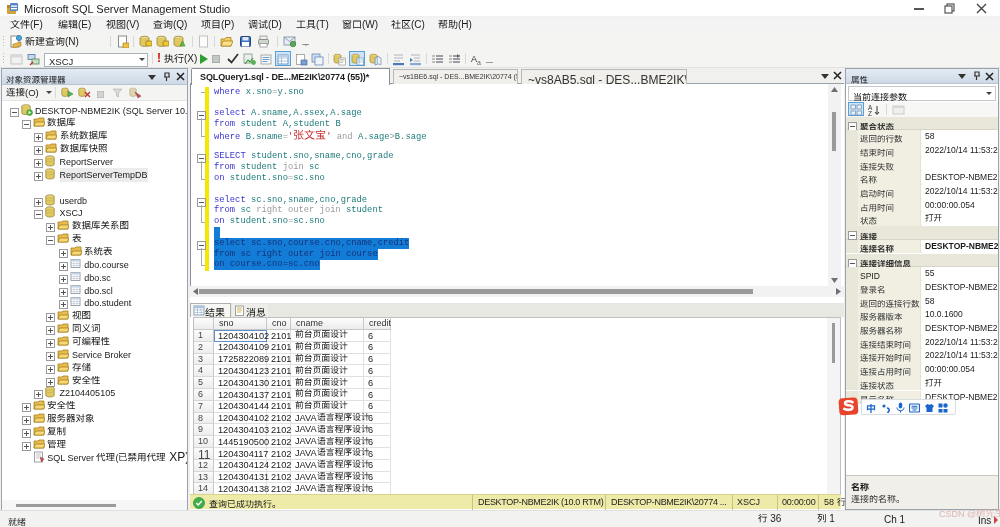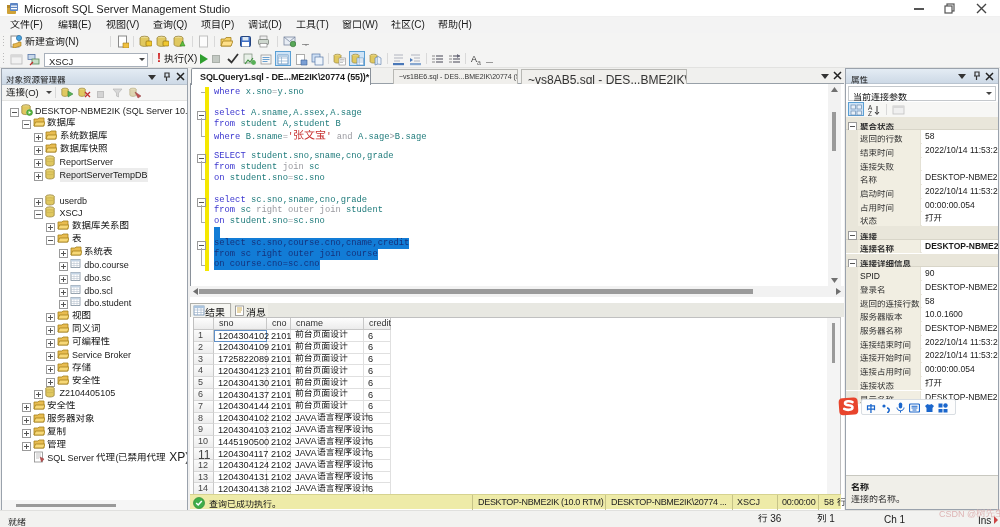--- a/index.html
+++ b/index.html
@@ -659,21 +659,21 @@
                 <use href="#g7406" transform="translate(38 7.6) scale(0.095)"></use>
               </svg><span style="font-size:12px"> XP)</span></span>
           </div>
         </div>
         <div class="abs" style="left:0;top:431px;width:185px;height:10px;background:#f6f6f6">
           <span class="abs" style="left:14px;top:4px;width:100px;height:2.5px;background:#9a9a9a"></span>
         </div>
       </div>
       <div class="abs" style="left:190px;top:0;width:654px;height:442px;background:#fff">
         <div class="abs" style="left:0;top:0;width:654px;height:16px;background:#f0f0ee;border-bottom:1px solid #98a0a8">
-          <div class="abs" style="left:1px;top:0;width:180px;height:17px;background:#fff;border:1px solid #8a919a;border-bottom:none;border-radius:2px 0 0 0;overflow:hidden;z-index:2">
+          <div class="abs" style="left:1px;top:0;width:199px;height:17px;background:#fff;border:1px solid #8a919a;border-bottom:none;border-radius:2px 0 0 0;overflow:hidden;z-index:2">
             <span style="position:absolute;left:8px;top:2.5px;font-size:9px;font-weight:bold;letter-spacing:-0.1px;white-space:nowrap">SQLQuery1.sql - DE...ME2IK\20774 (55))*</span>
           </div>
           <div class="abs" style="left:203px;top:1px;width:125px;height:15px;background:#f0efec;border:1px solid #b8b8b4;border-bottom:none;overflow:hidden">
             <span style="position:absolute;left:5px;top:3px;font-size:7px;color:#333;white-space:nowrap">~vs1BE6.sql - DES...BME2IK\20774 (53))</span>
           </div>
           <div class="abs" style="left:331px;top:1px;width:166px;height:15px;background:#f0efec;border:1px solid #b8b8b4;border-bottom:none;overflow:hidden">
             <span style="position:absolute;left:6px;top:3px;font-size:12px;color:#333;white-space:nowrap">~vs8AB5.sql - DES...BME2IK\20774 (52))</span>
           </div>
           <svg width="8" height="5" viewBox="0 0 8 5" style="position:absolute;left:631px;top:6px">
             <path d="M0 0h8L4 5z" fill="#333"></path>
@@ -1352,21 +1352,21 @@
                 <use href="#g4FE1b" transform="translate(34 6.8) scale(0.085)"></use>
                 <use href="#g606Fb" transform="translate(42.5 6.8) scale(0.085)"></use>
               </svg></span>
           </div>
           <div class="abs" style="left:0;top:150.7px;width:152px;height:13.7px;border-bottom:1px solid #ece9dd">
             <div class="abs" style="left:0;top:0;width:12px;height:13.7px;background:#e9e6da"></div>
             <div class="abs" style="left:12px;top:0;width:63px;height:13.7px;background:#f1eee2;border-right:1px solid #e4e1d5">
               <span style="position:absolute;left:2px;top:1px;white-space:nowrap"><span style="font-size:8.5px;">SPID</span></span>
             </div>
             <div class="abs" style="left:76px;top:0;width:76px;height:13.7px;background:#fff">
-              <span style="position:absolute;left:3px;top:1px;white-space:nowrap;font-size:8.5px"><span style="font-size:8.5px;">90</span></span>
+              <span style="position:absolute;left:3px;top:1px;white-space:nowrap;font-size:8.5px"><span style="font-size:8.5px;">55</span></span>
             </div>
           </div>
           <div class="abs" style="left:0;top:164.4px;width:152px;height:13.7px;border-bottom:1px solid #ece9dd">
             <div class="abs" style="left:0;top:0;width:12px;height:13.7px;background:#e9e6da"></div>
             <div class="abs" style="left:12px;top:0;width:63px;height:13.7px;background:#f1eee2;border-right:1px solid #e4e1d5">
               <span style="position:absolute;left:2px;top:1px;white-space:nowrap"><svg width="25.5" height="8.9" style="vertical-align:-1.9px;" fill="#333">
                   <use href="#g767B" transform="translate(0 6.8) scale(0.085)"></use>
                   <use href="#g5F55" transform="translate(8.5 6.8) scale(0.085)"></use>
                   <use href="#g540D" transform="translate(17 6.8) scale(0.085)"></use>
                 </svg></span>

